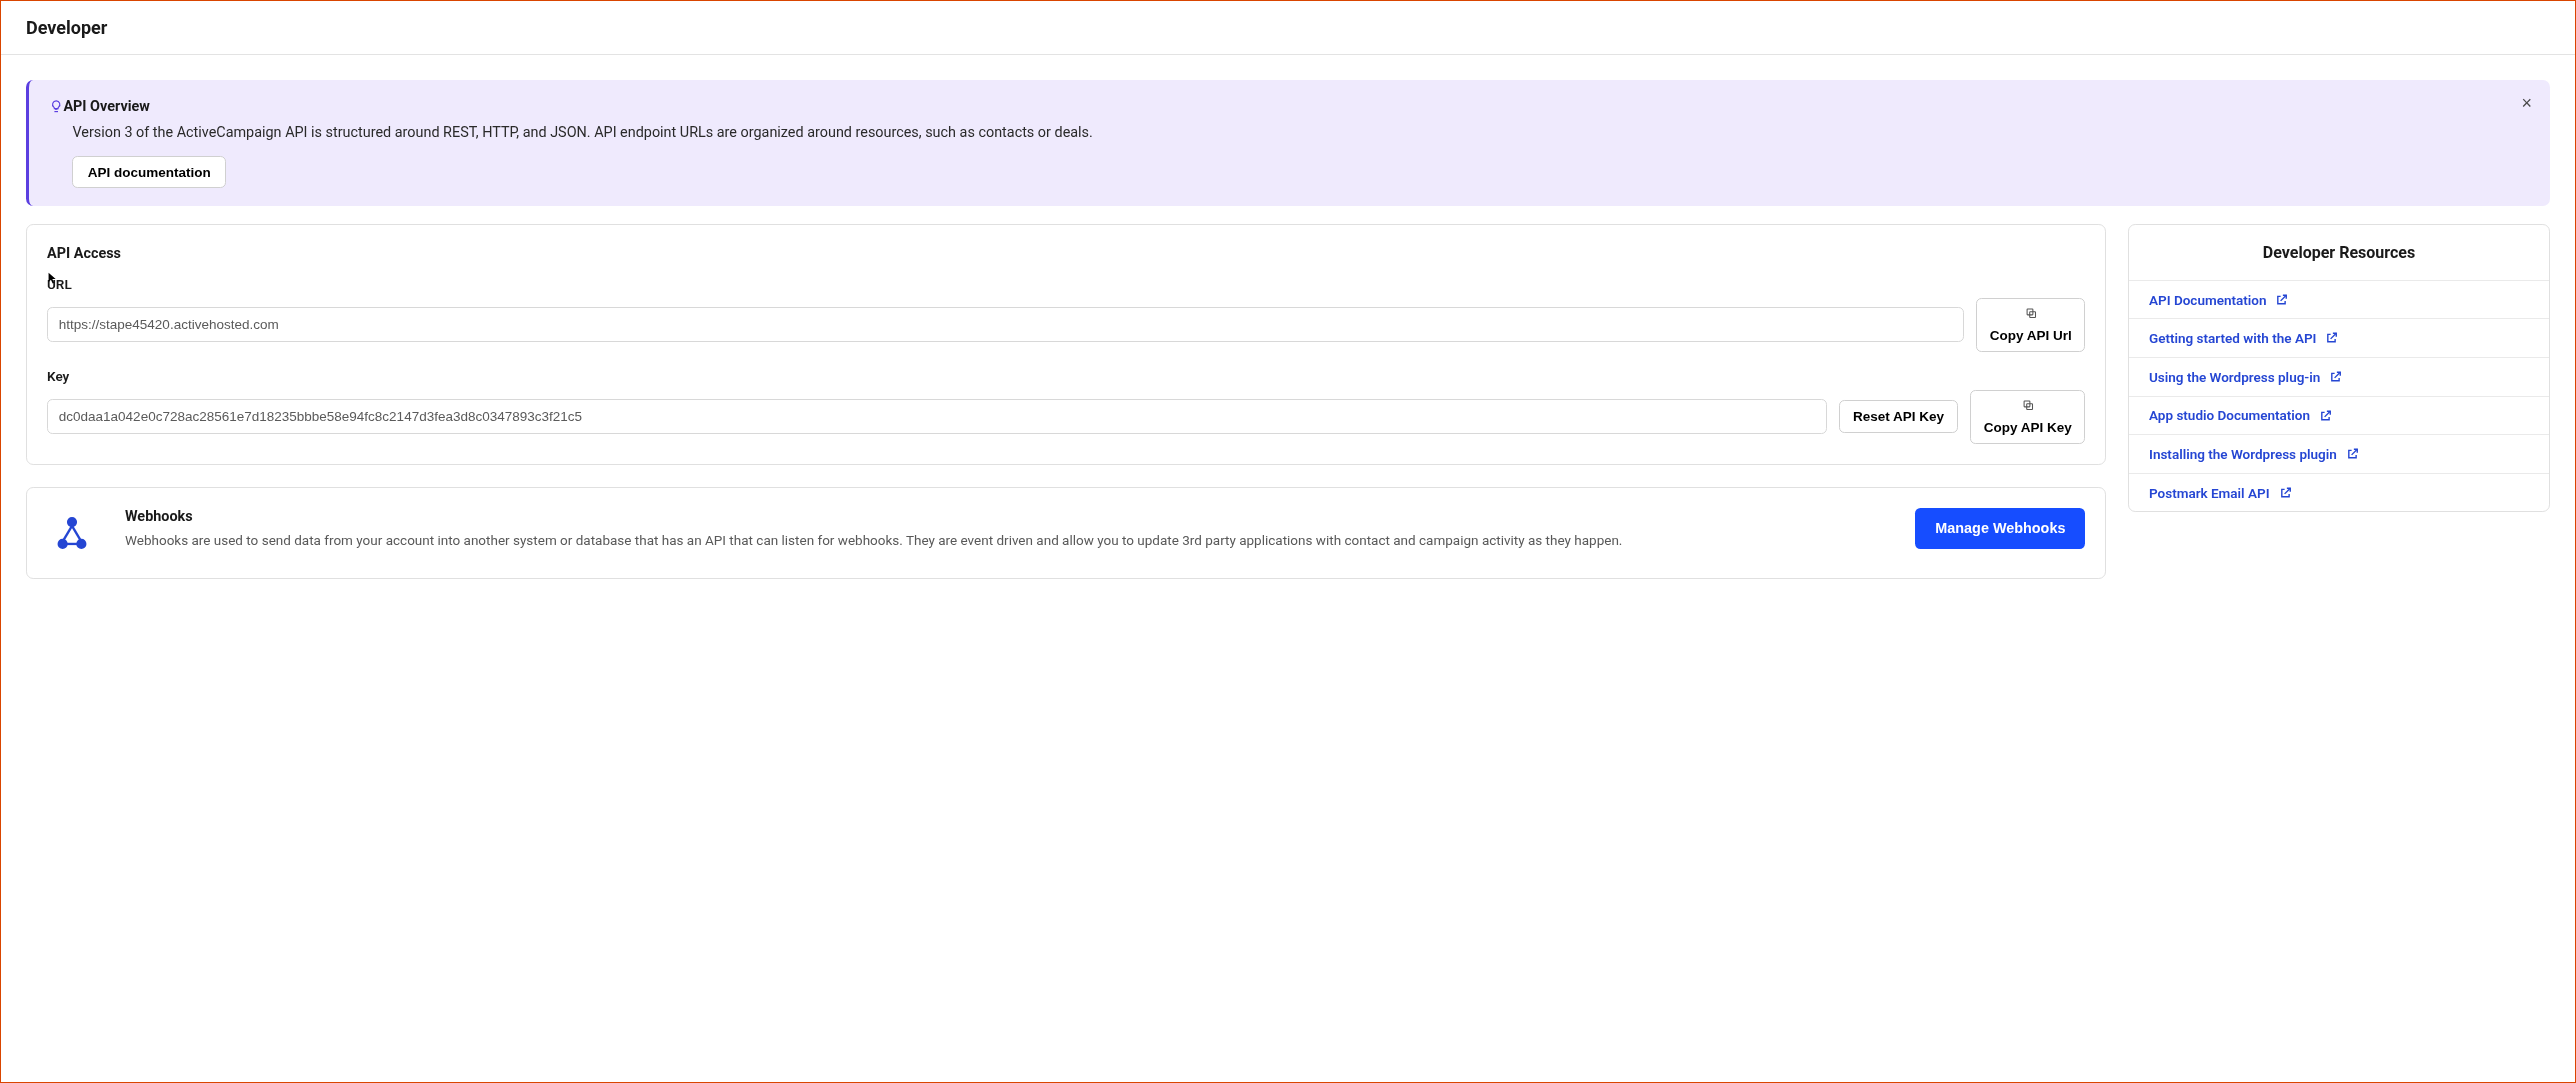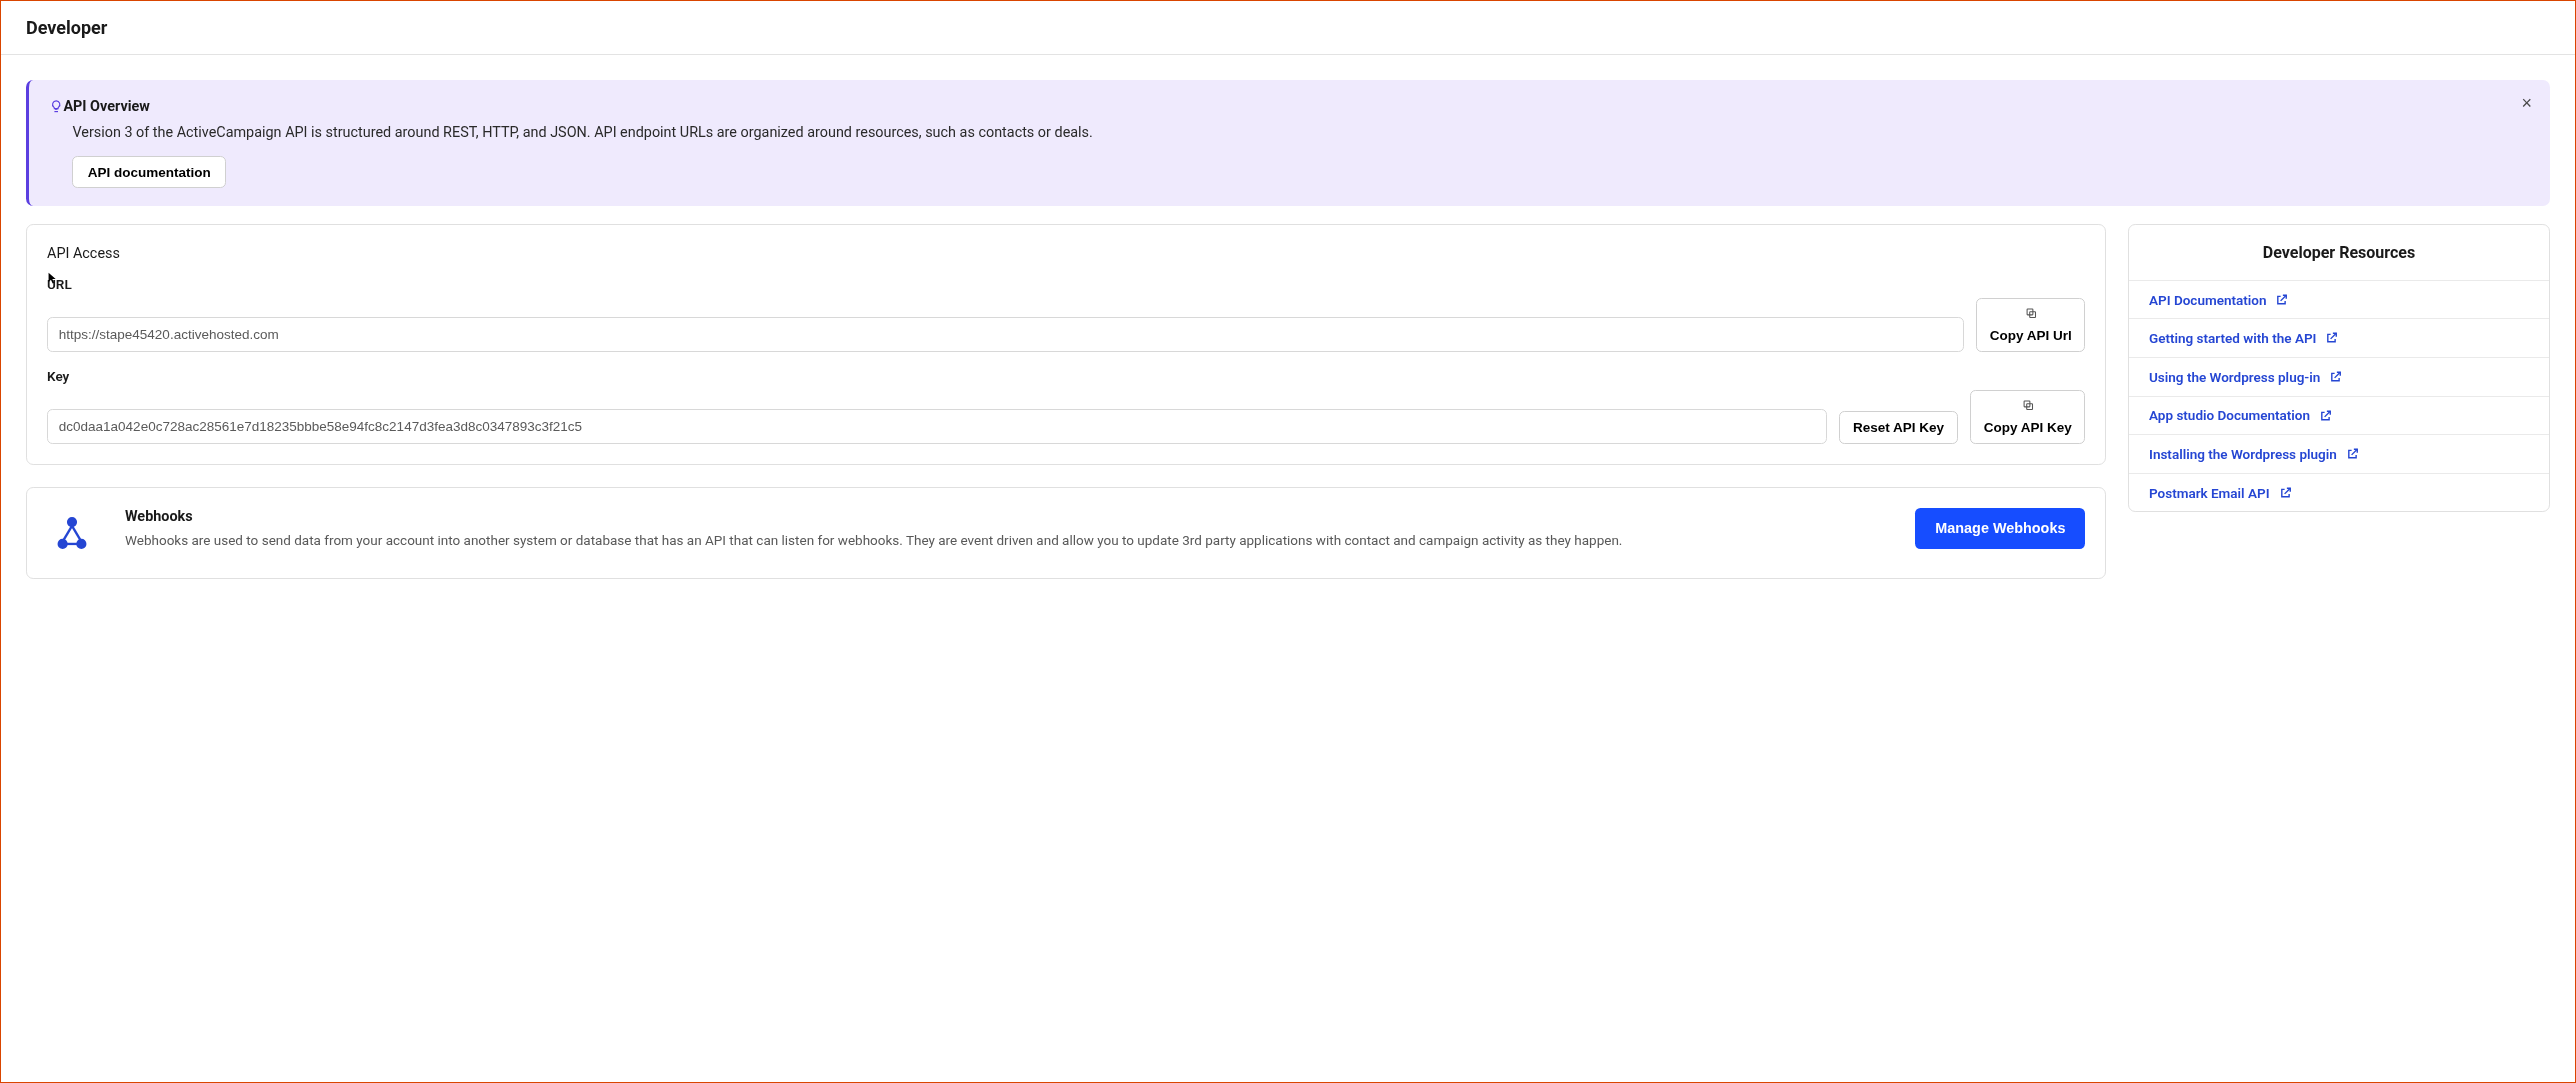--- a/index.html
+++ b/index.html
@@ -83,33 +83,33 @@
 .main-col { flex: 1 1 auto; }
 .side-col { width: 422px; flex: 0 0 422px; }
 .panel {
   border: 0.9px solid #e0e0e0;
   border-radius: 7.2px;
   background: #ffffff;
   padding: 20px;
   margin-bottom: 21.6px;
 }
 .panel-title {
-  font-weight: 400;
+  font-weight: 700;
   font-size: 14.4px;
   margin-bottom: 14.4px;
 }
 .field-label {
   font-weight: 600;
   font-size: 13.5px;
   margin-bottom: 5.4px;
 }
 .field-row {
   display: flex;
   gap: 12.6px;
-  align-items: flex-end;
+  align-items: center;
   margin-bottom: 16px;
 }
 .field-row:last-child { margin-bottom: 0; }
 .text-input {
   flex: 1 1 auto;
   border: 0.9px solid #d8d8d8;
   border-radius: 5.4px;
   padding: 9px 10.8px;
   font-size: 13.5px;
   background: #fff;

